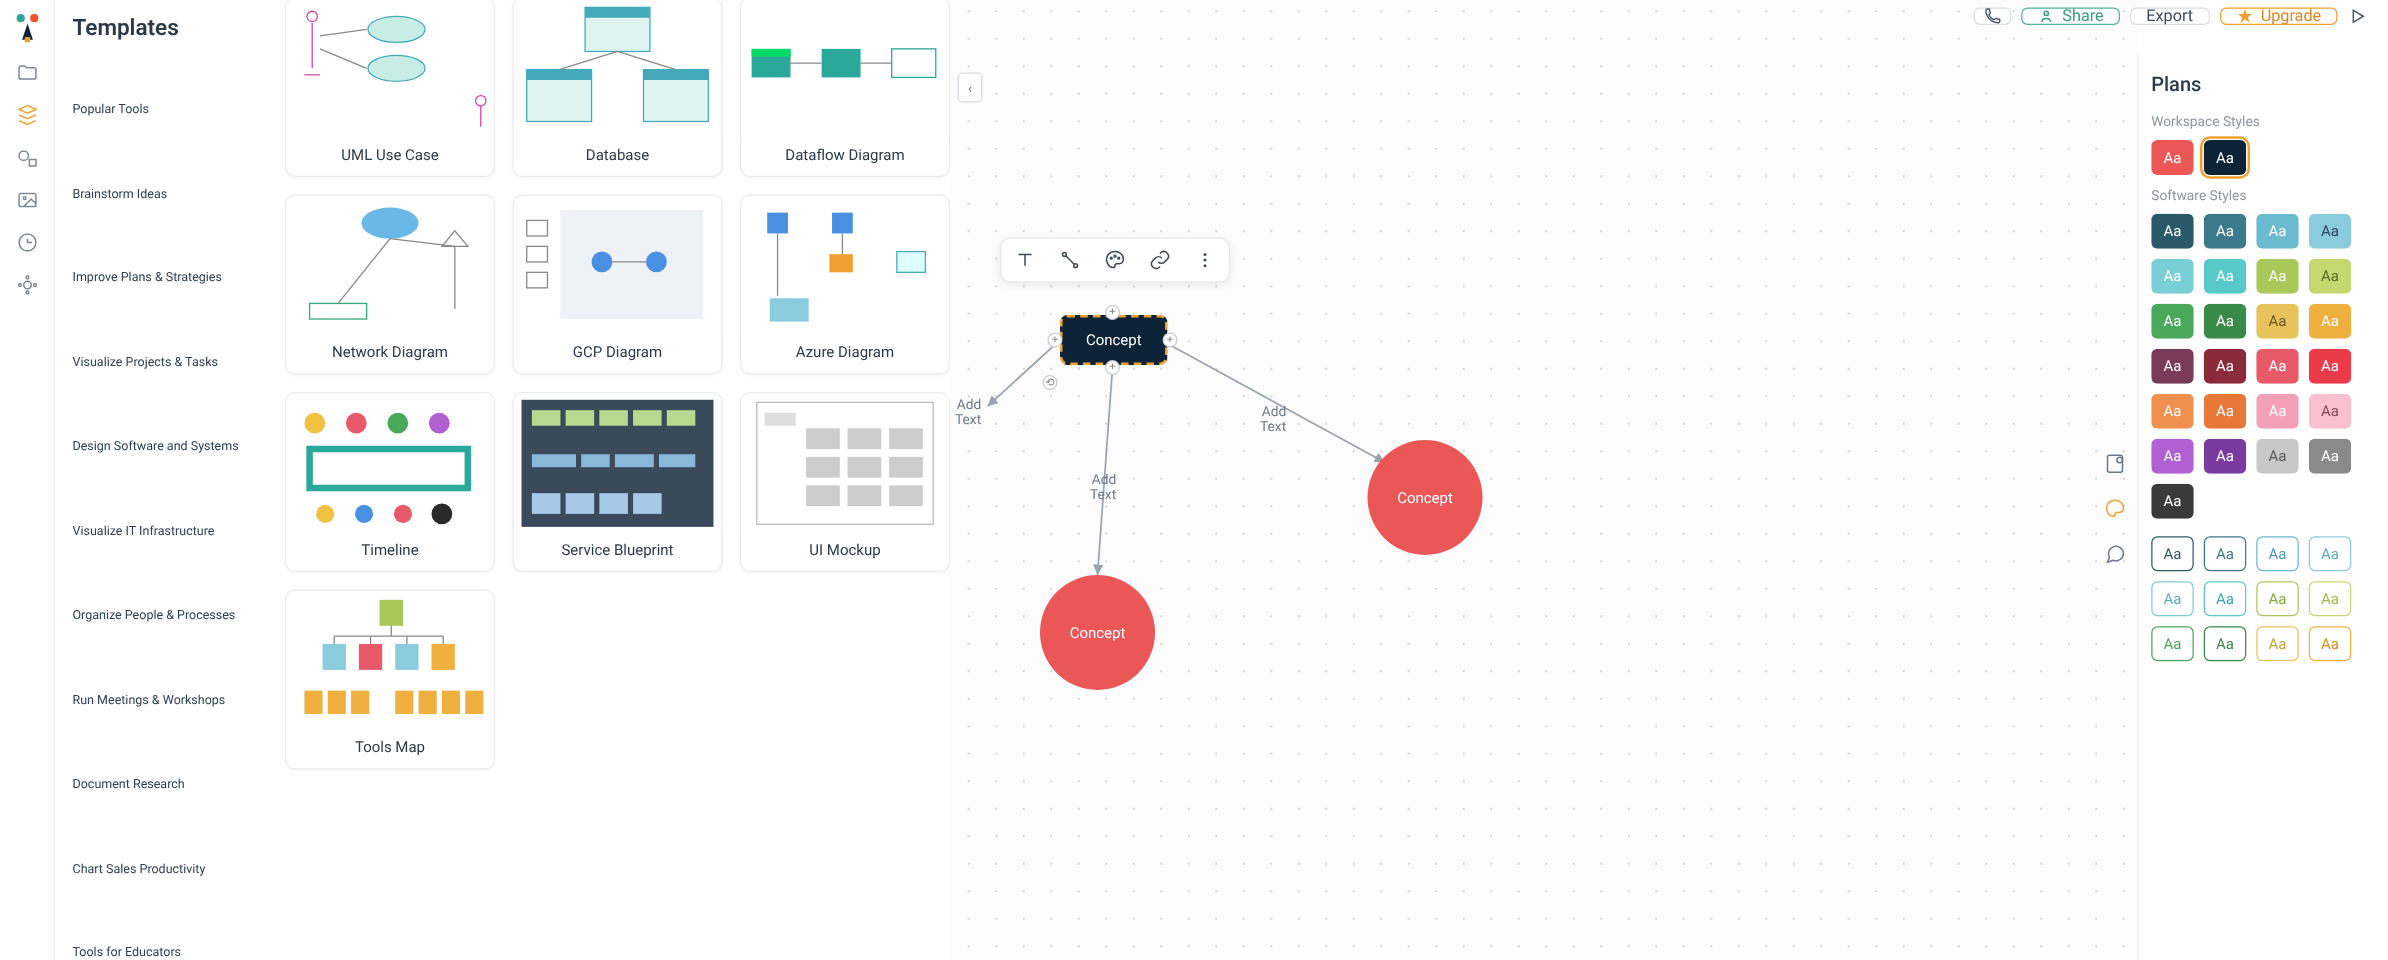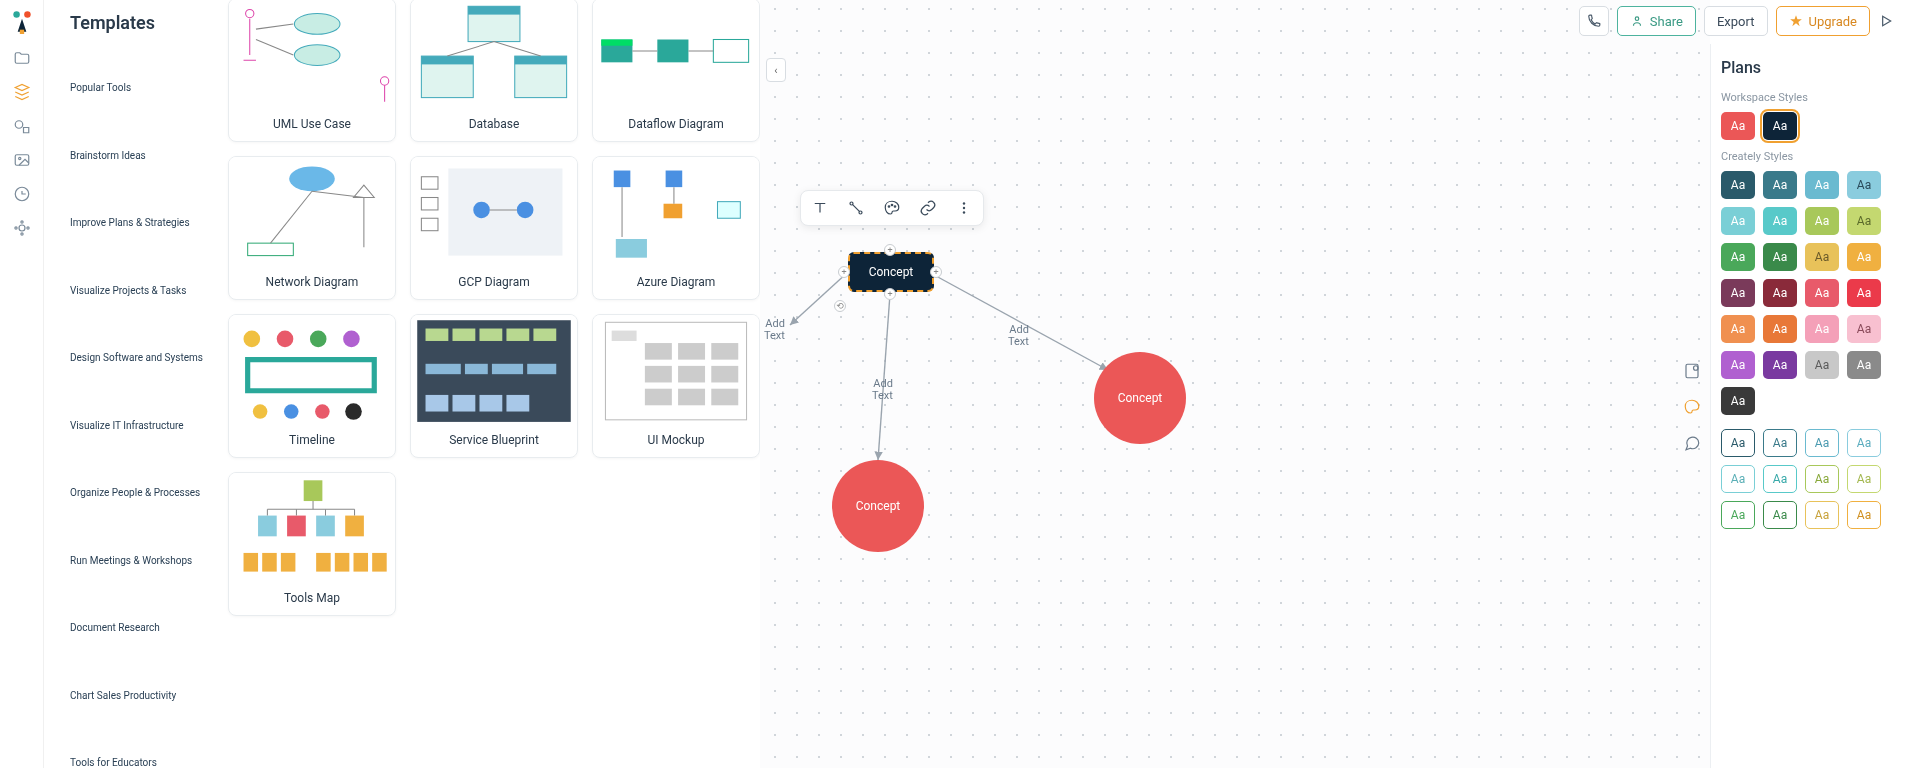--- a/index.html
+++ b/index.html
@@ -7,42 +7,42 @@
 
 
 .icon-rail { position: absolute; left: 0; top: 0; width: 44px; height: 100%; background: #fff; display: flex; flex-direction: column; align-items: center; padding-top: 8px; gap: 14px; border-right: 1px solid #f0f0f0; }
 .logo { width: 26px; height: 26px; position: relative; }
 .logo svg { width: 100%; height: 100%; }
 .rail-icon { width: 20px; height: 20px; cursor: pointer; color: #7a8a99; display: flex; align-items: center; justify-content: center; }
 .rail-icon.active { color: #f0a030; }
 
 
 .templates-panel { position: absolute; left: 44px; top: 0; width: 716px; height: 100%; background: #fff; overflow: hidden; }
-.templates-sidebar { position: absolute; left: 12px; top: 0; width: 175px; height: 100%; padding: 12px 8px 12px 14px; }
+.templates-sidebar { position: absolute; left: 0; top: 0; width: 175px; height: 100%; padding: 12px 8px 12px 14px; }
 .templates-sidebar h2 { font-size: 18px; font-weight: 600; color: #2a3a4a; margin-bottom: 18px; }
 .cat-item { font-size: 10px; color: #2a4055; padding: 6px 0; cursor: pointer; line-height: 1.35; margin-top: 42px; }
 .templates-grid { position: absolute; left: 180px; top: -10px; right: 0; bottom: 0; padding: 8px 12px 8px 4px; overflow-y: auto; display: grid; grid-template-columns: repeat(3, 168px); gap: 14px; align-content: start; }
 .tpl-card { width: 168px; height: 144px; border: 1px solid #e8ecef; border-radius: 8px; background: #fff; display: flex; flex-direction: column; align-items: center; cursor: pointer; overflow: hidden; box-shadow: 0 1px 3px rgba(0,0,0,0.04); }
 .tpl-thumb { width: 100%; height: 112px; overflow: hidden; display: flex; align-items: center; justify-content: center; background: #fff; }
 .tpl-label { font-size: 12px; color: #2a3a4a; padding: 6px 4px 8px 4px; text-align: center; }
 
 
 .canvas-area { position: absolute; left: 760px; top: 0; right: 200px; bottom: 0; background: #fcfcfd; background-image: radial-gradient(#d0d5da 1px, transparent 1px); background-size: 22px 22px; background-position: 4px 42px; }
 .collapse-handle { position: absolute; left: 6px; top: 58px; width: 20px; height: 24px; border: 1px solid #d8dde2; border-radius: 4px; background: #fff; display: flex; align-items: center; justify-content: center; cursor: pointer; font-size: 11px; color: #666; }
 .context-toolbar { position: absolute; left: 40px; top: 190px; background: #fff; border: 1px solid #e6e9ec; border-radius: 8px; box-shadow: 0 2px 8px rgba(0,0,0,0.08); padding: 6px 8px; display: flex; gap: 14px; align-items: center; }
 .ct-icon { width: 22px; height: 22px; display: flex; align-items: center; justify-content: center; color: #3a4a5a; cursor: pointer; }
 .concept-rect { position: absolute; left: 88px; top: 252px; width: 86px; height: 40px; background: #0d2438; border: 2px dashed #f0a030; border-radius: 6px; color: #fff; font-size: 12px; display: flex; align-items: center; justify-content: center; }
 .handle-dot { position: absolute; width: 12px; height: 12px; border-radius: 50%; background: #fff; border: 1px solid #c8ccd0; display: flex; align-items: center; justify-content: center; font-size: 9px; color: #888; }
 .concept-circle { position: absolute; width: 92px; height: 92px; border-radius: 50%; background: #eb5757; color: #fff; font-size: 12px; display: flex; align-items: center; justify-content: center; }
 .add-text { position: absolute; font-size: 11px; color: #6a7a8a; text-align: right; line-height: 1.1; }
 .arrow { position: absolute; pointer-events: none; }
 
 
 .top-actions { position: absolute; right: 8px; top: 6px; display: flex; gap: 8px; align-items: center; }
-.btn { height: 30px; padding: 0 12px; border-radius: 5px; border: 1px solid #d8dde2; background: #fff; font-size: 13px; color: #3a4a5a; display: flex; align-items: center; gap: 6px; cursor: pointer; }
+.btn { height: 14px; padding: 0 12px; border-radius: 5px; border: 1px solid #d8dde2; background: #fff; font-size: 13px; color: #3a4a5a; display: flex; align-items: center; gap: 6px; cursor: pointer; }
 .btn-share { border-color: #4db39e; color: #3a9a84; }
 .btn-upgrade { border-color: #f0a030; color: #d88820; }
 .btn-play { width: 24px; padding: 0; border: none; color: #4a5a6a; background: transparent; }
 .btn-round { width: 30px; padding: 0; justify-content: center; }
 
 
 .styles-panel { position: absolute; right: 0; top: 44px; width: 200px; bottom: 0; background: #fff; border-left: 1px solid #eceff2; padding: 14px 10px; overflow-y: auto; }
 .styles-panel h3 { font-size: 16px; font-weight: 500; color: #2a3a4a; margin-bottom: 14px; }
 .style-group-label { font-size: 11px; color: #8a96a2; margin: 10px 0 8px 0; }
 .swatches { display: grid; grid-template-columns: repeat(4, 34px); gap: 8px; }
@@ -393,21 +393,21 @@
     </div>
 </div>
 
 <div class="styles-panel">
   <h3>Plans</h3>
   <div class="style-group-label">Workspace Styles</div>
   <div class="swatches swatches-2" id="ws-swatches">
       <div class="swatch" style="background: rgb(235, 87, 87); color: rgb(255, 255, 255);">Aa</div>
       <div class="swatch selected" style="background: rgb(13, 36, 56); color: rgb(255, 255, 255);">Aa</div>
     </div>
-  <div class="style-group-label">Creately Styles</div>
+  <div class="style-group-label">Software Styles</div>
   <div class="swatches" id="cr-swatches">
       <div class="swatch" style="background: rgb(42, 90, 106); color: rgb(255, 255, 255);">Aa</div>
       <div class="swatch" style="background: rgb(58, 122, 138); color: rgb(255, 255, 255);">Aa</div>
       <div class="swatch" style="background: rgb(106, 186, 208); color: rgb(255, 255, 255);">Aa</div>
       <div class="swatch" style="background: rgb(138, 204, 222); color: rgb(42, 74, 90);">Aa</div>
       <div class="swatch" style="background: rgb(122, 207, 214); color: rgb(255, 255, 255);">Aa</div>
       <div class="swatch" style="background: rgb(88, 201, 201); color: rgb(255, 255, 255);">Aa</div>
       <div class="swatch" style="background: rgb(168, 200, 90); color: rgb(255, 255, 255);">Aa</div>
       <div class="swatch" style="background: rgb(196, 216, 112); color: rgb(90, 106, 42);">Aa</div>
       <div class="swatch" style="background: rgb(74, 168, 90); color: rgb(255, 255, 255);">Aa</div>

